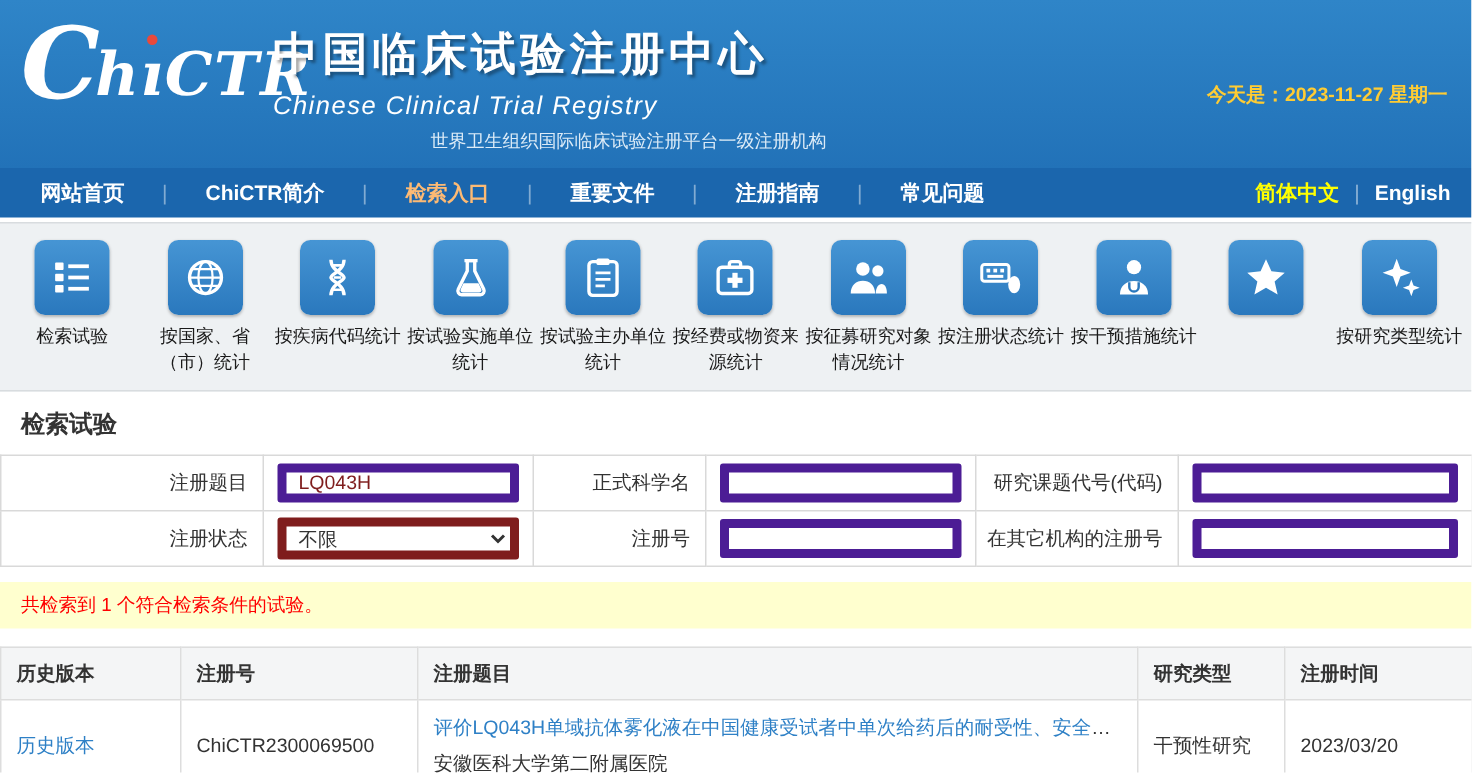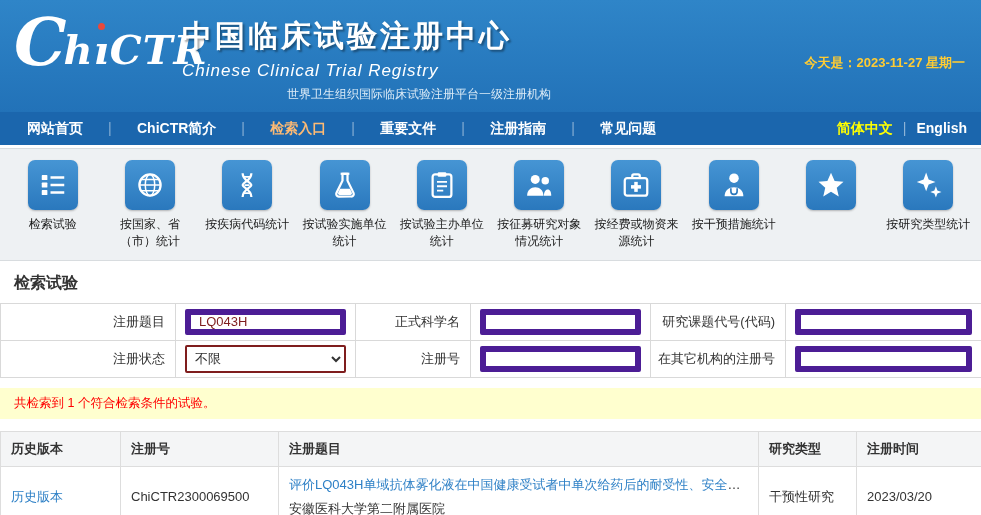--- a/index.html
+++ b/index.html
@@ -42,21 +42,21 @@
   .search-actions { margin-left:auto; display:flex; align-items:center; gap:10px; }
   .btn-search { background:#2e80c6; color:#fff; border:none; font-size:13px; padding:7px 18px; border-radius:3px; cursor:pointer; font-family:inherit; }
   .btn-reset { background:#fff; color:#4d6b85; border:1px solid #c9d2da; font-size:13px; padding:6px 16px; border-radius:3px; cursor:pointer; font-family:inherit; }
   .more-filters { color:#2e80c6; font-size:13px; cursor:pointer; margin-left:4px; }
 
   table.search-form { width:100%; border-collapse:collapse; table-layout:fixed; }
   .search-form td { border:1px solid #d9d9d9; height:37px; font-size:13px; color:#333; }
   .search-form td.lbl { text-align:right; padding-right:10px; background:#fff; }
   .search-form td.inp { padding:4px 9px; }
   .txt { width:100%; height:26px; border:6px solid #4c1d95; border-radius:2px; padding:0 8px; font-size:13px; font-family:inherit; color:#7f1d1d; }
-  .sel { width:100%; height:28px; border:2px solid #7f1d1d; border-radius:2px; font-size:13px; font-family:inherit; color:#333; background:#fff; padding:0 4px; }
+  .sel { width:100%; height:28px; border:6px solid #7f1d1d; border-radius:2px; font-size:13px; font-family:inherit; color:#333; background:#fff; padding:0 4px; }
 
   
   .result-msg { margin-top:10px; background:#ffffcf; color:#ff0000; font-size:12.5px; padding:7px 14px; }
   table.results { width:100%; border-collapse:collapse; margin-top:12px; font-size:13px; table-layout:fixed; }
   .results th { background:#f4f5f6; border:1px solid #ddd; text-align:left; padding:8px 10px; color:#333; font-weight:bold; }
   .results td { border:1px solid #ddd; padding:9px 10px; vertical-align:middle; color:#333; }
   .link { color:#2e80c6; cursor:pointer; text-decoration:none; }
   .row-title-line { margin-bottom:6px; overflow:hidden; white-space:nowrap; text-overflow:ellipsis; }
   .row-org-line { color:#333; }
 </style>
@@ -146,41 +146,54 @@
         <rect x="8.5" y="1.8" width="7" height="3.6" rx="1" fill="#fff"></rect>
         <path d="M8 9.5 h8 M8 13 h8 M8 16.5 h5" stroke="#fff" stroke-width="1.5"></path>
       </svg>
     </div>
     <div class="tool-label">按试验主办单位统计</div>
   </div>
 
   <div class="tool-item">
     <div class="tile">
       <svg viewBox="0 0 24 24">
+        <rect x="3" y="6.5" width="18" height="14" rx="2" fill="none" stroke="#fff" stroke-width="1.8"></rect>
+        <path d="M9 6.5 V4.8 a1.3 1.3 0 0 1 1.3 -1.3 h3.4 a1.3 1.3 0 0 1 1.3 1.3 v1.7" fill="none" stroke="#fff" stroke-width="1.8"></path>
+        <rect x="10.6" y="9.5" width="2.8" height="8" fill="#fff"></rect>
+        <rect x="8" y="12.1" width="8" height="2.8" fill="#fff"></rect>
+      </svg>
+    </div>
+    <div class="tool-label">按经费或物资来源统计</div>
+  </div>
+
+  <div class="tool-item">
+    <div class="tile">
+      <svg viewBox="0 0 24 24">
         <circle cx="9" cy="7.5" r="3.6" fill="#fff"></circle>
         <path d="M2.5 20.5 c0 -4.5 3 -6.8 6.5 -6.8 s6.5 2.3 6.5 6.8 z" fill="#fff"></path>
         <circle cx="17" cy="8.5" r="3" fill="#fff"></circle>
         <path d="M15.8 20.5 c0.2 -3 1.4 -5 3.2 -5 c1.8 0 2.8 2 2.8 5 z" fill="#fff"></path>
       </svg>
     </div>
     <div class="tool-label">按征募研究对象情况统计</div>
   </div>
 
   <div class="tool-item">
     <div class="tile">
       <svg viewBox="0 0 24 24">
-        <rect x="3" y="6.5" width="18" height="14" rx="2" fill="none" stroke="#fff" stroke-width="1.8"></rect>
-        <path d="M9 6.5 V4.8 a1.3 1.3 0 0 1 1.3 -1.3 h3.4 a1.3 1.3 0 0 1 1.3 1.3 v1.7" fill="none" stroke="#fff" stroke-width="1.8"></path>
-        <rect x="10.6" y="9.5" width="2.8" height="8" fill="#fff"></rect>
-        <rect x="8" y="12.1" width="8" height="2.8" fill="#fff"></rect>
-      </svg>
-    </div>
-    <div class="tool-label">按经费或物资来源统计</div>
-  </div>
-
+        <rect x="2" y="5" width="14.5" height="9" rx="1.5" fill="none" stroke="#fff" stroke-width="1.6"></rect>
+        <rect x="4.5" y="7.3" width="2" height="2" fill="#fff"></rect>
+          <rect x="8.2" y="7.3" width="2" height="2" fill="#fff"></rect>
+          <rect x="11.9" y="7.3" width="2" height="2" fill="#fff"></rect>
+        <rect x="5" y="10.6" width="8.5" height="1.6" fill="#fff"></rect>
+        <ellipse cx="19.3" cy="15.8" rx="3.2" ry="4.6" fill="#fff"></ellipse>
+      </svg>
+    </div>
+    <div class="tool-label">按注册状态统计</div>
+  </div>
 
   <div class="tool-item">
     <div class="tile">
       <svg viewBox="0 0 24 24">
         <circle cx="12" cy="6.5" r="3.8" fill="#fff"></circle>
         <path d="M4.5 21 c0 -4.8 3.6 -7.2 7.5 -7.2 s7.5 2.4 7.5 7.2 z" fill="#fff"></path>
         <path d="M9.5 14.5 v2.5 a2.5 2.5 0 0 0 5 0 v-2.5" fill="none" stroke="#2a78bd" stroke-width="1.3"></path>
       </svg>
     </div>
     <div class="tool-label">按干预措施统计</div>

